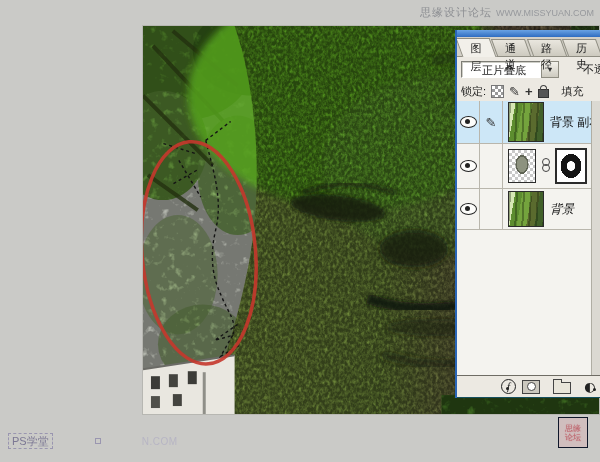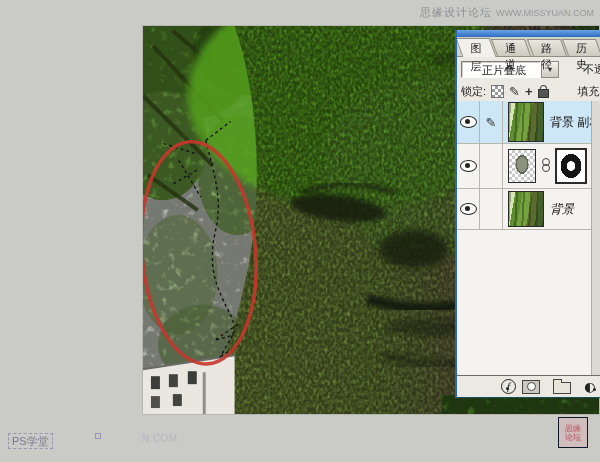--- a/index.html
+++ b/index.html
@@ -46,21 +46,21 @@
     width:58px;background:#fff;border:1px solid;border-color:#7d7d76 #fff #fff #7d7d76;
     box-shadow:inset 1px 1px 0 #cfcfc8;padding:1px 0 0 20px;font-size:11px;
   }
   .dropdown .arrow-btn{
     width:16px;background:linear-gradient(#f4f2ec,#cdcabf);
     border:1px solid #8f8d82;display:flex;align-items:center;justify-content:center;
     font-size:7px;color:#333;
   }
   .blendrow .op-label{margin-left:24px;white-space:nowrap;}
   .lockrow{height:20px;display:flex;align-items:center;padding-left:4px;gap:5px;}
-  .lockrow .fill-label{margin-left:24px;white-space:nowrap;text-align:center;}
+  .lockrow .fill-label{margin-left:8px;white-space:nowrap;text-align:center;}
   .icon-checker{width:11px;height:11px;border:1px solid #777;
     background:conic-gradient(#999 25%,#fff 0 50%,#999 0 75%,#fff 0);background-size:6px 6px;}
   .icon-brush{font-size:13px;line-height:11px;color:#333;}
   .icon-move{font-size:13px;line-height:11px;font-weight:bold;color:#333;}
   .icon-lock{position:relative;width:9px;height:7px;background:#555;border:1px solid #333;margin-top:5px;}
   .icon-lock::before{content:"";position:absolute;left:1px;top:-5px;width:5px;height:4px;
     border:1.5px solid #444;border-bottom:none;border-radius:4px 4px 0 0;}
   
   .layerlist{position:relative;height:274px;background:#f4f3ef;border-bottom:1px solid #6e6c64;}
   .lrow{display:flex;align-items:stretch;border-bottom:1px solid #b9b6ac;}
@@ -102,21 +102,21 @@
   .fx-icon{position:relative;width:13px;height:13px;border:1px solid #222;border-radius:50%;
     font-family:"Liberation Serif",serif;font-style:italic;font-size:11px;line-height:12px;text-align:center;color:#222;}
   .mini-dot{width:3px;height:3px;background:#222;border-radius:50%;margin:8px 0 0 -10px;}
   .mask-btn{width:16px;height:12px;border:1px solid #444;background:#cbc8bf;display:flex;align-items:center;justify-content:center;}
   .mask-btn i{display:block;width:7px;height:7px;background:#fff;border:1px solid #444;border-radius:50%;}
   .folder-btn{position:relative;width:16px;height:10px;border:1px solid #444;background:#e8e5da;margin-top:3px;}
   .folder-btn::before{content:"";position:absolute;left:-1px;top:-4px;width:7px;height:3px;border:1px solid #444;border-bottom:none;background:#e8e5da;}
   .adj-icon{font-size:13px;line-height:13px;color:#222;font-family:"DejaVu Sans",sans-serif;}
   .pal-base{height:3px;background:#15505e;}
   
-  .wm{position:absolute;left:8px;top:433px;display:flex;color:#7c7894;font-size:11px;gap:39px;}
+  .wm{position:absolute;left:8px;top:433px;display:flex;align-items:center;color:#7c7894;font-size:11px;gap:39px;}
   .wm .box{border:1px dashed #9a96b0;padding:0 3px;line-height:14px;}
   .wm .site{margin-left:4px;border:1px dashed #a5a2ba;padding:0 2px;line-height:13px;font-size:10px;letter-spacing:.5px;color:#8783a0;}
   .wm .handle{width:4px;height:4px;border:1px dashed #9a96b0;margin-left:3px;}
   .wm .ghost{margin-left:2px;color:#b7b5c4;font-size:10px;letter-spacing:.5px;}
   .stamp{
     position:absolute;left:558px;top:417px;width:28px;height:29px;
     border:1px solid #0f172a;background:rgba(225,160,168,.28);
     display:flex;flex-direction:column;align-items:center;justify-content:center;
     color:#c06a72;font-size:8px;line-height:9px;text-shadow:0 0 1px rgba(192,106,114,.8);
   }

